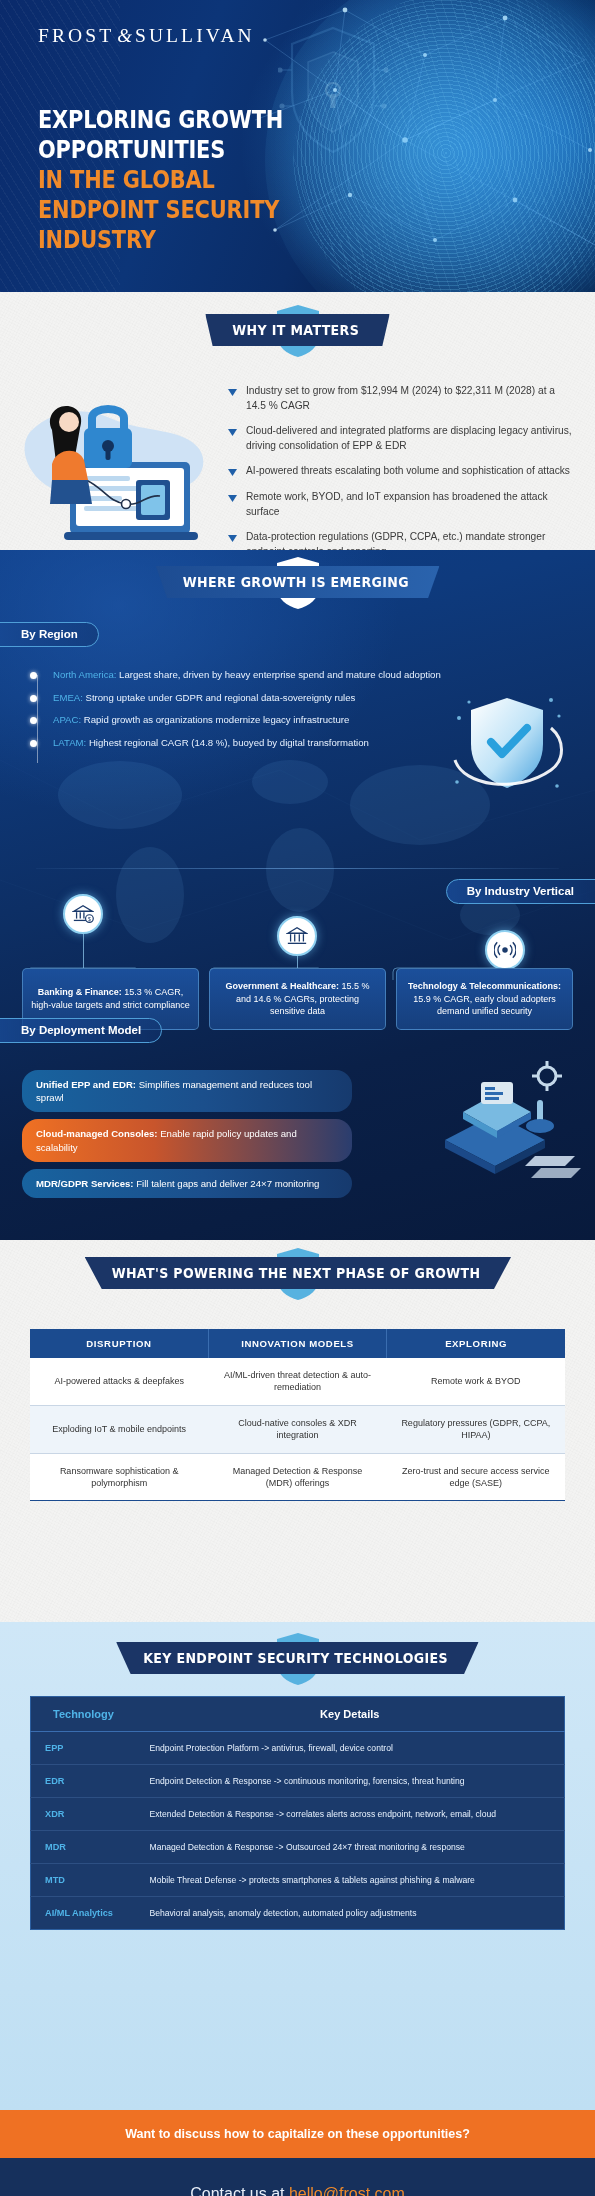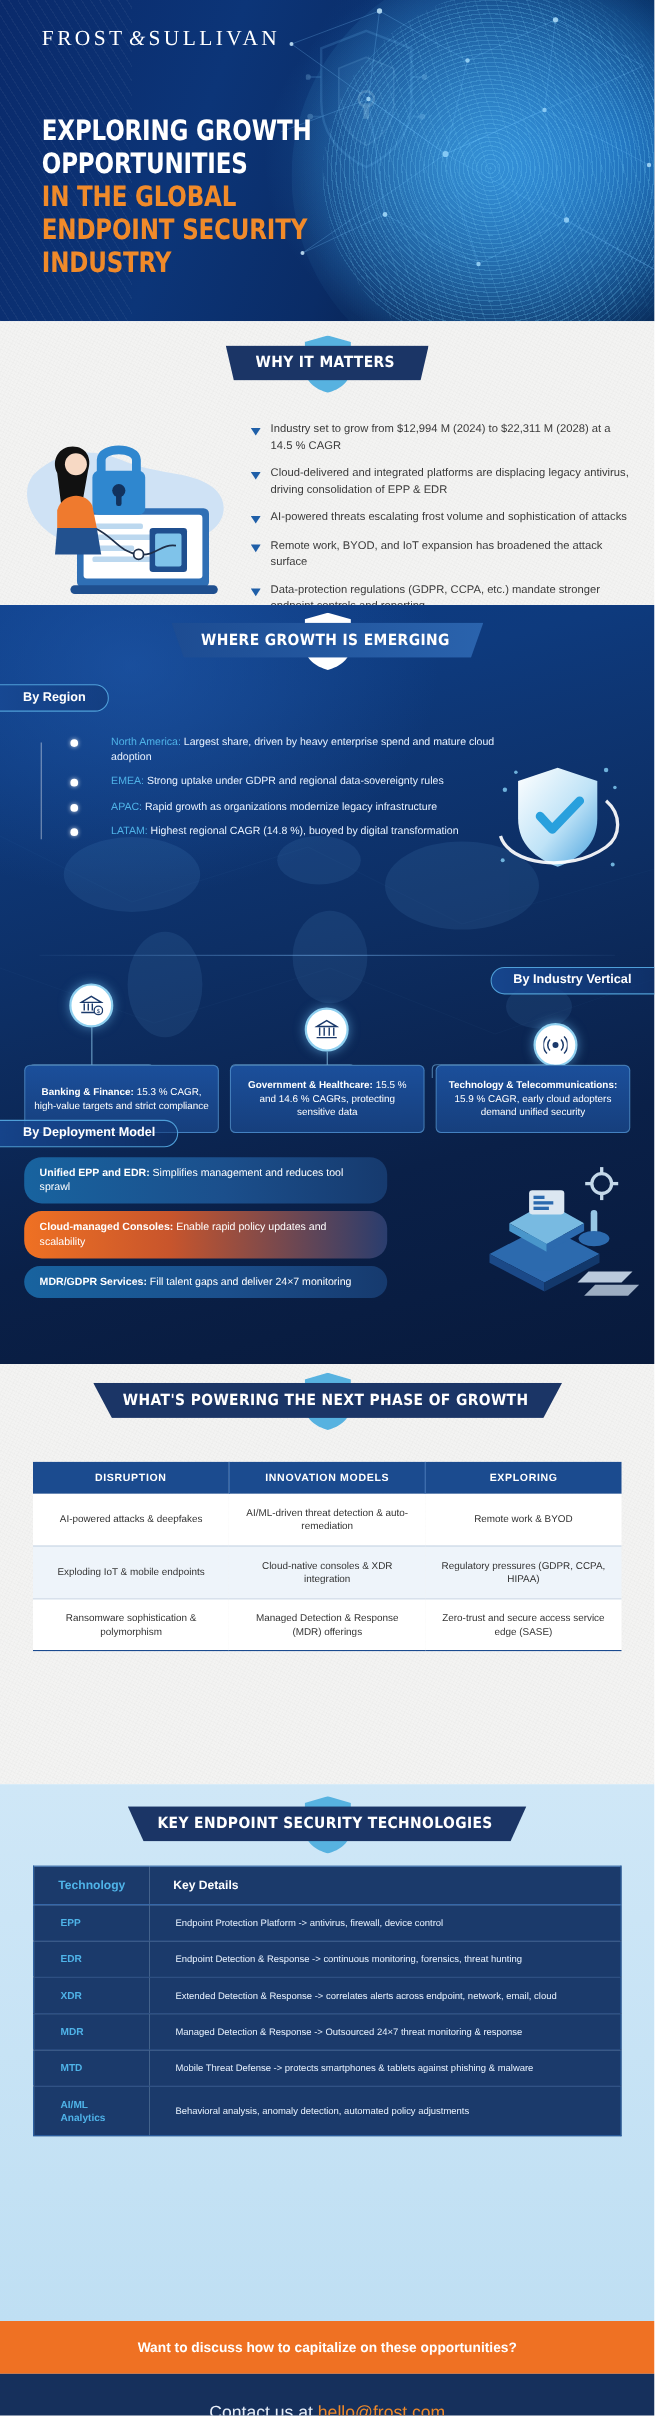--- a/index.html
+++ b/index.html
@@ -123,21 +123,21 @@
   .pill-right{ position:absolute; right:-14px; top:329px; padding-right:34px; }
   .pill-left2{ position:absolute; left:-14px; top:468px; padding-left:34px; }
   .pill-left::before,.pill-left2::before{
     content:""; position:absolute; left:0; top:50%; width:0; height:0;
   }
   .region-line{
     position:absolute; left:37px; top:125px; width:1px; height:88px;
     background:rgba(255,255,255,.45);
   }
   .region-list{ position:absolute; left:30px; top:118px; width:420px; }
-  .region-item{ display:flex; gap:30px; margin-bottom:9px; align-items:flex-start;margin-left:34px; }
+  .region-item{ display:flex; gap:16px; margin-bottom:9px; align-items:flex-start; }
   .dot{
     flex:0 0 auto; width:7px; height:7px; border-radius:50%;
     background:#fff; margin-top:4px; box-shadow:0 0 4px rgba(255,255,255,.8);
   }
   .region-txt{ color:#e8f2ff; font-size:9.6px; line-height:13.5px; max-width:395px;}
   .region-txt b{ color:#4fb3e8; font-weight:400; }
   .shield-3d{ position:absolute; right:28px; top:132px; width:120px; height:120px; }
 
   .divider{
     position:absolute; left:36px; top:318px; width:523px; height:1px;
@@ -154,21 +154,21 @@
   .vcards{ position:absolute; left:22px; top:418px; width:551px; display:flex; gap:10px; }
   .vcard{
     flex:1; background:linear-gradient(180deg,#1b4f9b,#163f7d);
     border:1px solid rgba(120,190,240,.45);
     border-radius:5px; padding:10px 8px; min-height:62px;
     color:#fff; font-size:9px; line-height:12.6px; text-align:center;
     display:flex; align-items:center; justify-content:center;
   }
   .vcard b{ font-weight:700; }
 
-  .deploy-list{ position:absolute; left:22px; top:502px; width:330px; }
+  .deploy-list{ position:absolute; left:22px; top:520px; width:330px; }
   .drow{
     border-radius:16px; padding:8px 14px; margin-bottom:7px;
     color:#fff; font-size:9.6px; line-height:13.2px;
   }
   .drow b{ font-weight:700; }
   .drow.a{ background:linear-gradient(90deg,#18639f 0%, #1b4f8c 55%, #163a6e 100%); }
   .drow.b{ background:linear-gradient(90deg,#ef7123 0%, #c8552c 40%, #2a3d6e 100%); }
   .drow.c{ background:linear-gradient(90deg,#18639f 0%, #1b4f8c 55%, #163a6e 100%); }
   .deploy-illo{ position:absolute; right:10px; top:498px; width:200px; height:140px; }
 
@@ -199,24 +199,24 @@
     position:relative; height:488px;
     background:linear-gradient(180deg,#cfe7f7 0%, #bfdff3 100%);
     padding-top:20px;
   }
   .kt-table{ width:535px; margin:22px auto 0; border-collapse:collapse; table-layout:fixed;
              border:1px solid #2c5fa0; }
   .kt-table th{
     background:#1b3a6b; color:#4fb3e8; font-size:11px; font-weight:700;
     text-align:left; padding:11px 22px; border-bottom:1px solid #3a6db0;
   }
-  .kt-table th.c2{ color:#ffffff; }
+  .kt-table th.c2{ color:#ffffff;text-align:center; }
   .kt-table td{
     background:#1b3a6b; color:#e9f3ff; font-size:8.6px; line-height:12px;
-    padding:10px 24px; border-bottom:1px solid #2d4f83; vertical-align:middle;
+    padding:10px 14px; border-bottom:1px solid #2d4f83; vertical-align:middle;
   }
   .kt-table td.c1{ color:#4fb3e8; font-weight:700; font-size:9.2px; width:105px; }
   .kt-table tr:last-child td{ border-bottom:none; }
 
   
   .cta{
     height:48px; background:#ef7123; display:flex; align-items:center; justify-content:center;
     color:#fff; font-weight:700; font-size:12.5px;
   }
   .footer{
@@ -344,21 +344,21 @@
       <div class="why-item">
         <svg class="tri" width="9" height="9" viewBox="0 0 9 9">
             <path d="M0 1 L9 1 L4.5 8 Z" fill="#1f5fa8"></path>
           </svg>
         <div class="txt">Cloud-delivered and integrated platforms are displacing legacy antivirus, driving consolidation of EPP &amp; EDR</div>
       </div>
       <div class="why-item">
         <svg class="tri" width="9" height="9" viewBox="0 0 9 9">
             <path d="M0 1 L9 1 L4.5 8 Z" fill="#1f5fa8"></path>
           </svg>
-        <div class="txt">AI-powered threats escalating frost volume and sophistication of attacks</div>
+        <div class="txt">AI-powered threats escalating both volume and sophistication of attacks</div>
       </div>
       <div class="why-item">
         <svg class="tri" width="9" height="9" viewBox="0 0 9 9">
             <path d="M0 1 L9 1 L4.5 8 Z" fill="#1f5fa8"></path>
           </svg>
         <div class="txt">Remote work, BYOD, and IoT expansion has broadened the attack surface</div>
       </div>
       <div class="why-item">
         <svg class="tri" width="9" height="9" viewBox="0 0 9 9">
             <path d="M0 1 L9 1 L4.5 8 Z" fill="#1f5fa8"></path>

